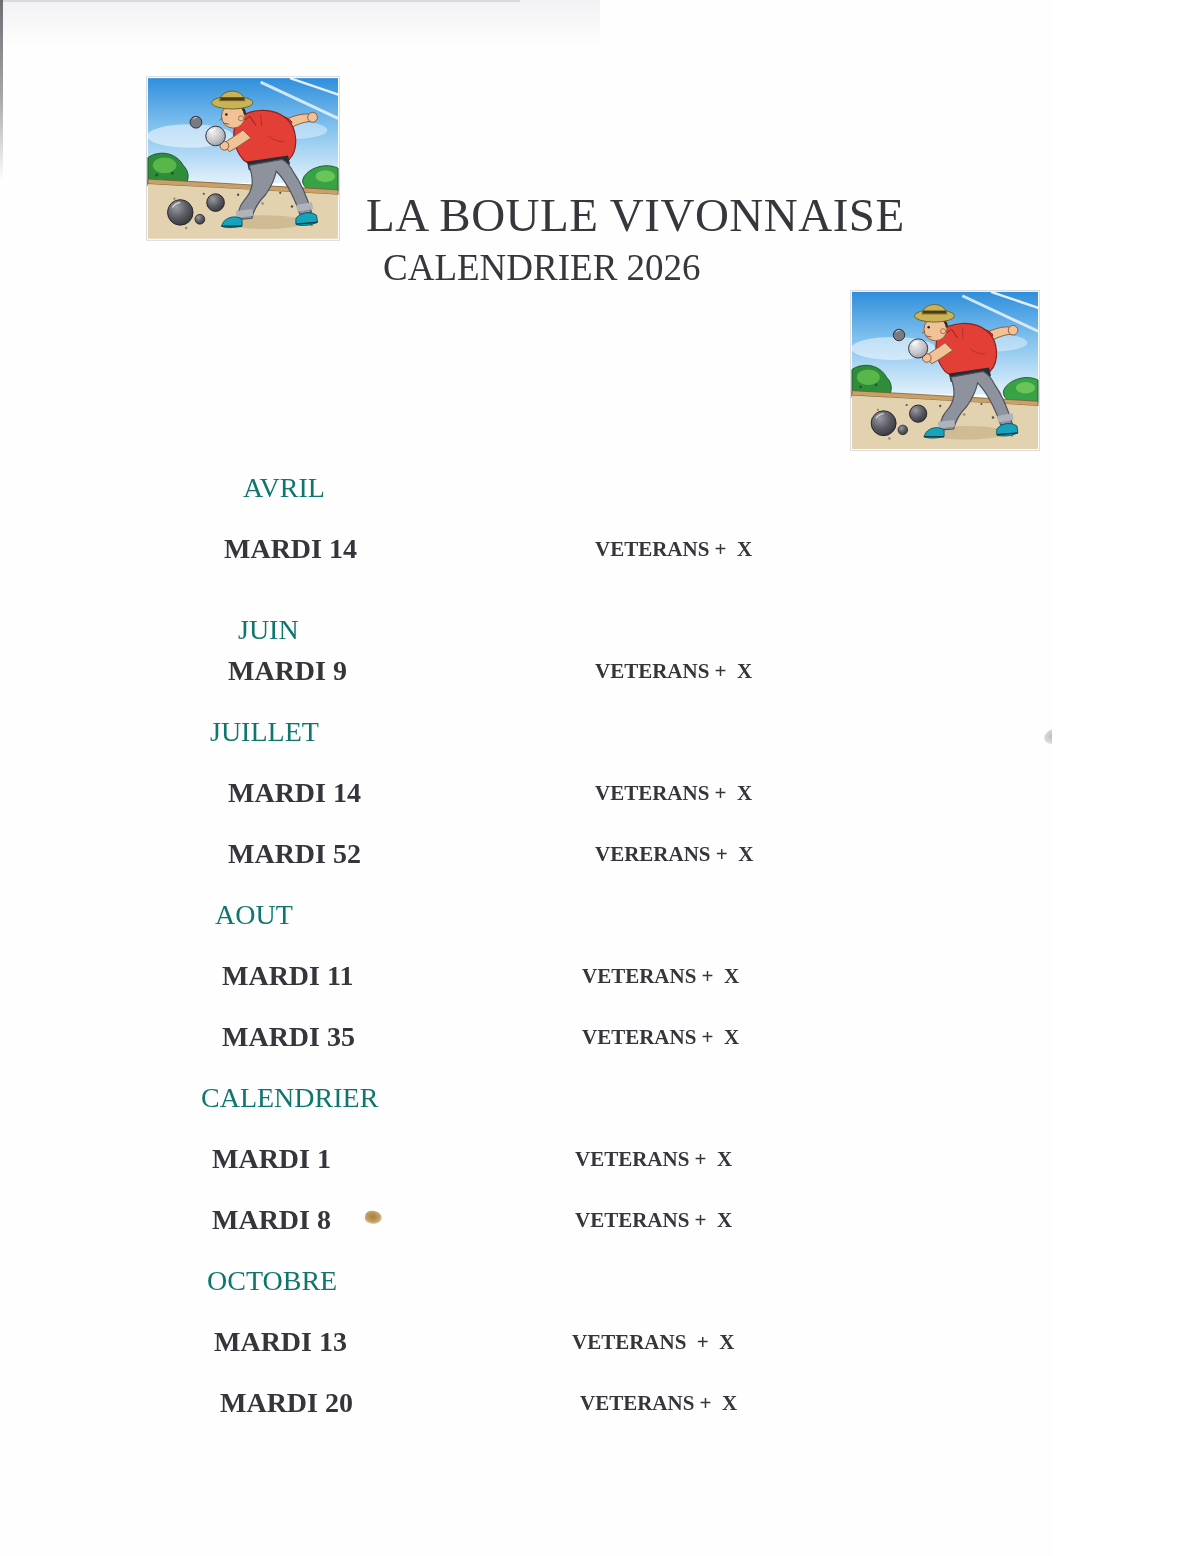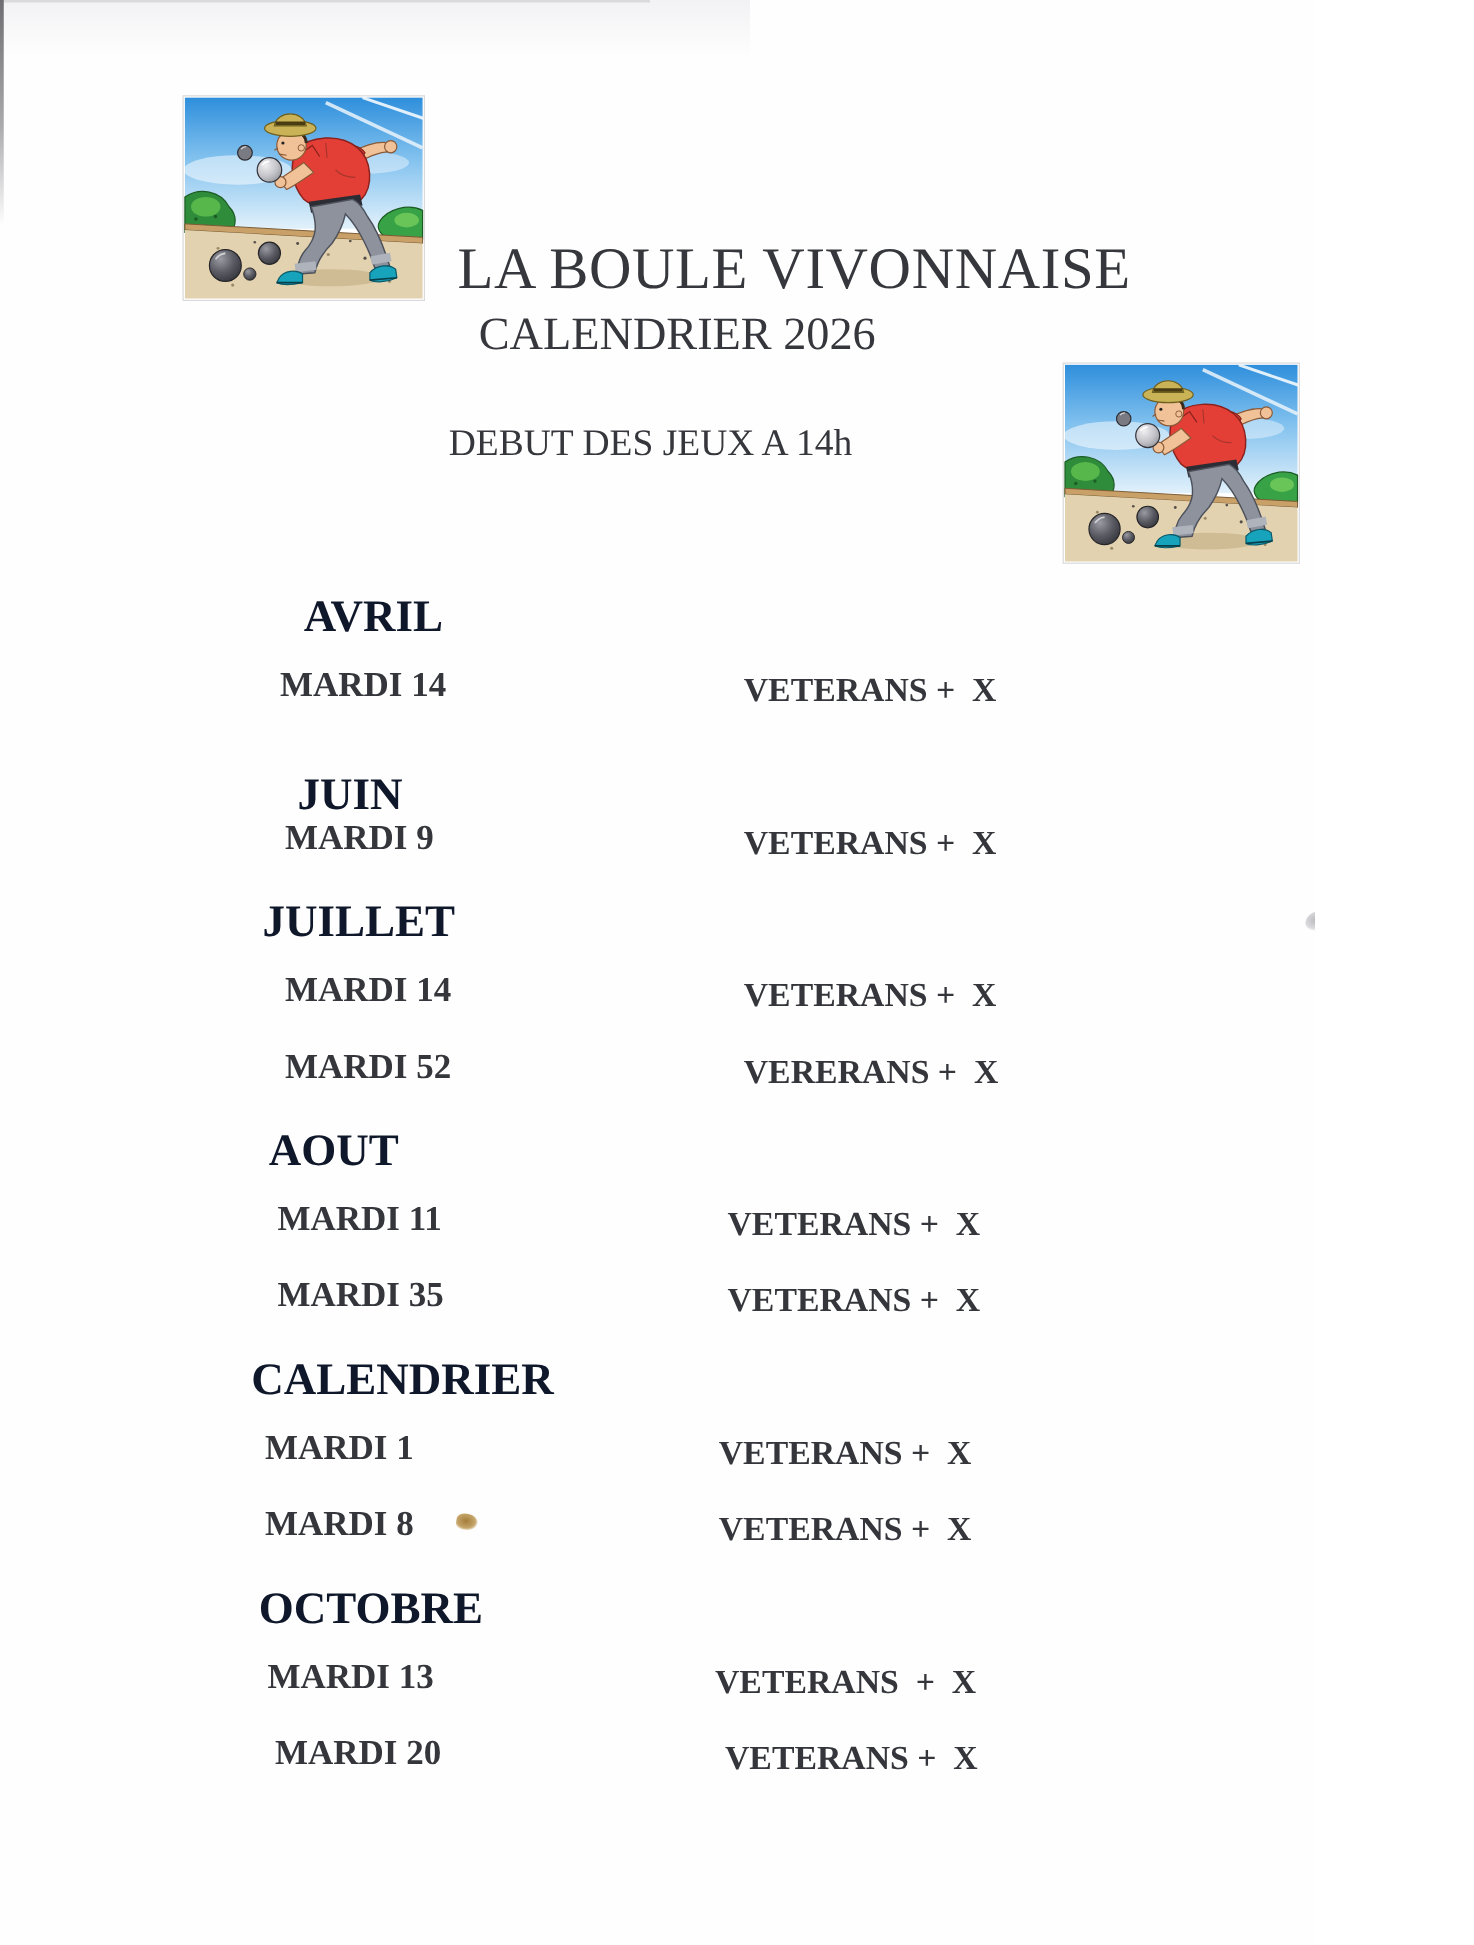--- a/index.html
+++ b/index.html
@@ -20,23 +20,23 @@
     background:linear-gradient(180deg,#707074 0%,#a2a2a6 25%,#8d8d91 55%,#b0b0b4 85%,#98989c 100%);}
   .smudge{position:absolute;left:1044px;top:729px;width:20px;height:15px;border-radius:60% 40% 55% 45%;
     background:radial-gradient(ellipse at 45% 45%,#b9b9be 0%,#dadade 55%,rgba(255,255,255,0) 78%);transform:rotate(-12deg);}
   .stain{position:absolute;left:365px;top:1211px;width:17px;height:13px;border-radius:45% 55% 60% 40%;
     background:radial-gradient(ellipse at 45% 45%,#a57d3c 0%,#c4a468 55%,rgba(255,255,255,0) 80%);transform:rotate(8deg);}
   
   .doc-title{position:absolute;left:366px;top:188px;font-size:47px;color:#36373c;white-space:pre;letter-spacing:.5px;}
   .doc-subtitle{position:absolute;left:383px;top:246px;font-size:37px;color:#36373c;white-space:pre;}
   .doc-note{position:absolute;left:359px;top:338px;font-size:30px;color:#36373c;white-space:pre;}
   
-  .month{position:absolute;font-size:36px;font-weight:bold;color:#0f172a;white-space:pre;}
+  .month{position:absolute;font-size:28px;font-weight:normal;color:#0f766e;white-space:pre;}
   .date{position:absolute;font-size:28px;font-weight:bold;color:#34363b;white-space:pre;}
-  .event{position:absolute;font-size:27px;font-weight:bold;color:#34363b;white-space:pre;}
+  .event{position:absolute;font-size:21px;font-weight:bold;color:#34363b;white-space:pre;}
   .illus{position:absolute;}
 </style>
 </head>
 <body>
 
 <div class="page">
 
   <div class="scan-top-wash"></div>
   <div class="scan-top-line"></div>
   <div class="scan-left-edge"></div>
@@ -134,21 +134,20 @@
 
   <svg class="illus" style="left:145px;top:75px" width="196" height="167">
     <use href="#player-scene"></use>
   </svg>
   <svg class="illus" style="left:845px;top:289px" width="200" height="163">
     <use href="#player-scene"></use>
   </svg>
 
   <div class="doc-title">LA BOULE VIVONNAISE</div>
   <div class="doc-subtitle">CALENDRIER 2026</div>
-  <div class="doc-note">DEBUT DES JEUX A 14h</div>
 
   <div id="calendar-list">
       <div class="month" style="left: 243px; top: 472px;">AVRIL</div>
       <div class="date" style="left: 224px; top: 533px;">MARDI 14</div>
       <div class="event" style="left: 595px; top: 537px;">VETERANS +  X</div>
       <div class="month" style="left: 238px; top: 614px;">JUIN</div>
       <div class="date" style="left: 228px; top: 655px;">MARDI 9</div>
       <div class="event" style="left: 595px; top: 659px;">VETERANS +  X</div>
       <div class="month" style="left: 210px; top: 716px;">JUILLET</div>
       <div class="date" style="left: 228px; top: 777px;">MARDI 14</div>

